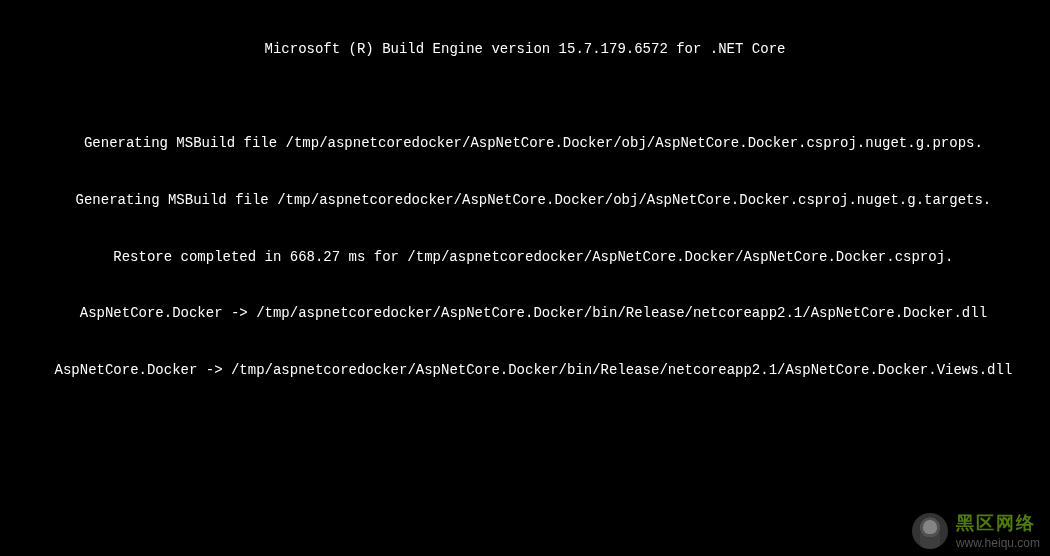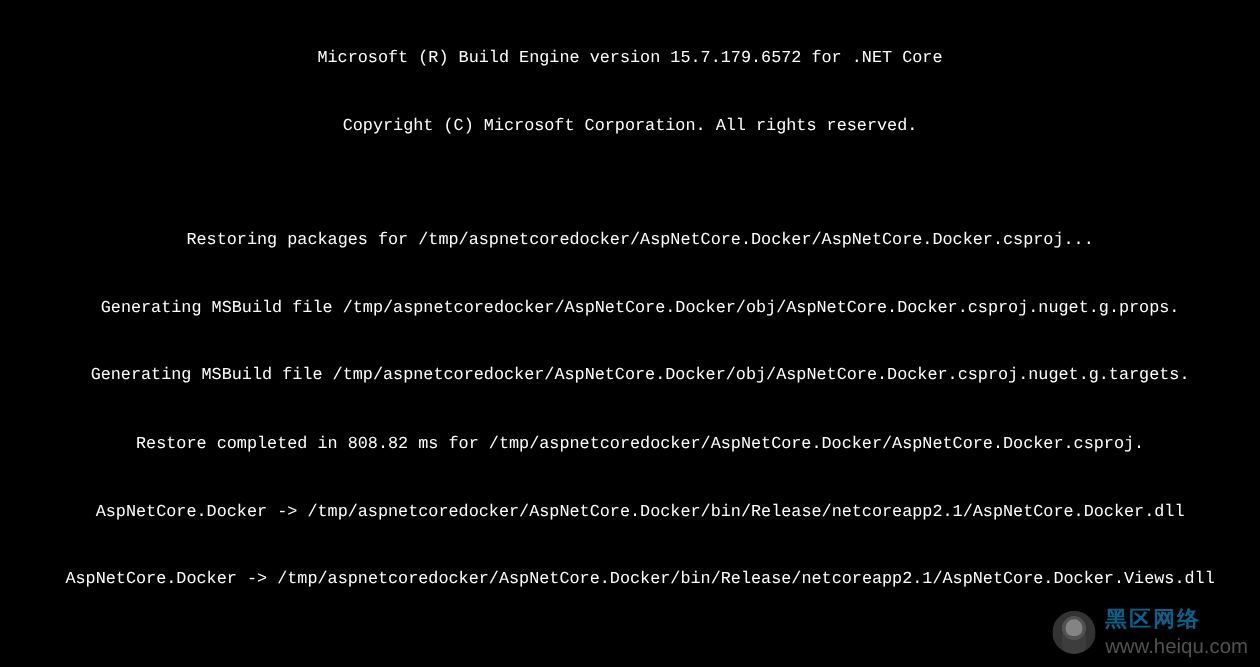--- a/index.html
+++ b/index.html
@@ -55,41 +55,39 @@
       border-radius: 60% 60% 50% 50%;
     }
     .watermark-text {
       display: flex;
       flex-direction: column;
       align-items: flex-start;
     }
     .watermark-cn {
       font-size: 18px;
       font-weight: bold;
-      color: #0ea5e9;
+      color: #84cc16;
       font-family: 'Microsoft YaHei', sans-serif;
       letter-spacing: 2px;
     }
     .watermark-url {
-      font-size: 17px;
+      font-size: 12px;
       color: #888;
       font-family: Arial, sans-serif;
     }
   </style>
 </head>
 <body>
 
 <div class="terminal">
   <span class="line">Microsoft (R) Build Engine version 15.7.179.6572 for .NET Core</span>
-  <span class="line">Copyright (C) Microsoft Corporation. All rights reserved.</span>
   <span class="line"></span>
-  <span class="line">  Restoring packages for /tmp/aspnetcoredocker/AspNetCore.Docker/AspNetCore.Docker.csproj...</span>
   <span class="line">  Generating MSBuild file /tmp/aspnetcoredocker/AspNetCore.Docker/obj/AspNetCore.Docker.csproj.nuget.g.props.</span>
   <span class="line">  Generating MSBuild file /tmp/aspnetcoredocker/AspNetCore.Docker/obj/AspNetCore.Docker.csproj.nuget.g.targets.</span>
-  <span class="line">  Restore completed in 808.82 ms for /tmp/aspnetcoredocker/AspNetCore.Docker/AspNetCore.Docker.csproj.</span>
+  <span class="line">  Restore completed in 668.27 ms for /tmp/aspnetcoredocker/AspNetCore.Docker/AspNetCore.Docker.csproj.</span>
   <span class="line">  AspNetCore.Docker -&gt; /tmp/aspnetcoredocker/AspNetCore.Docker/bin/Release/netcoreapp2.1/AspNetCore.Docker.dll</span>
   <span class="line">  AspNetCore.Docker -&gt; /tmp/aspnetcoredocker/AspNetCore.Docker/bin/Release/netcoreapp2.1/AspNetCore.Docker.Views.dll</span>
   
   
   
   
   
   
   
   

